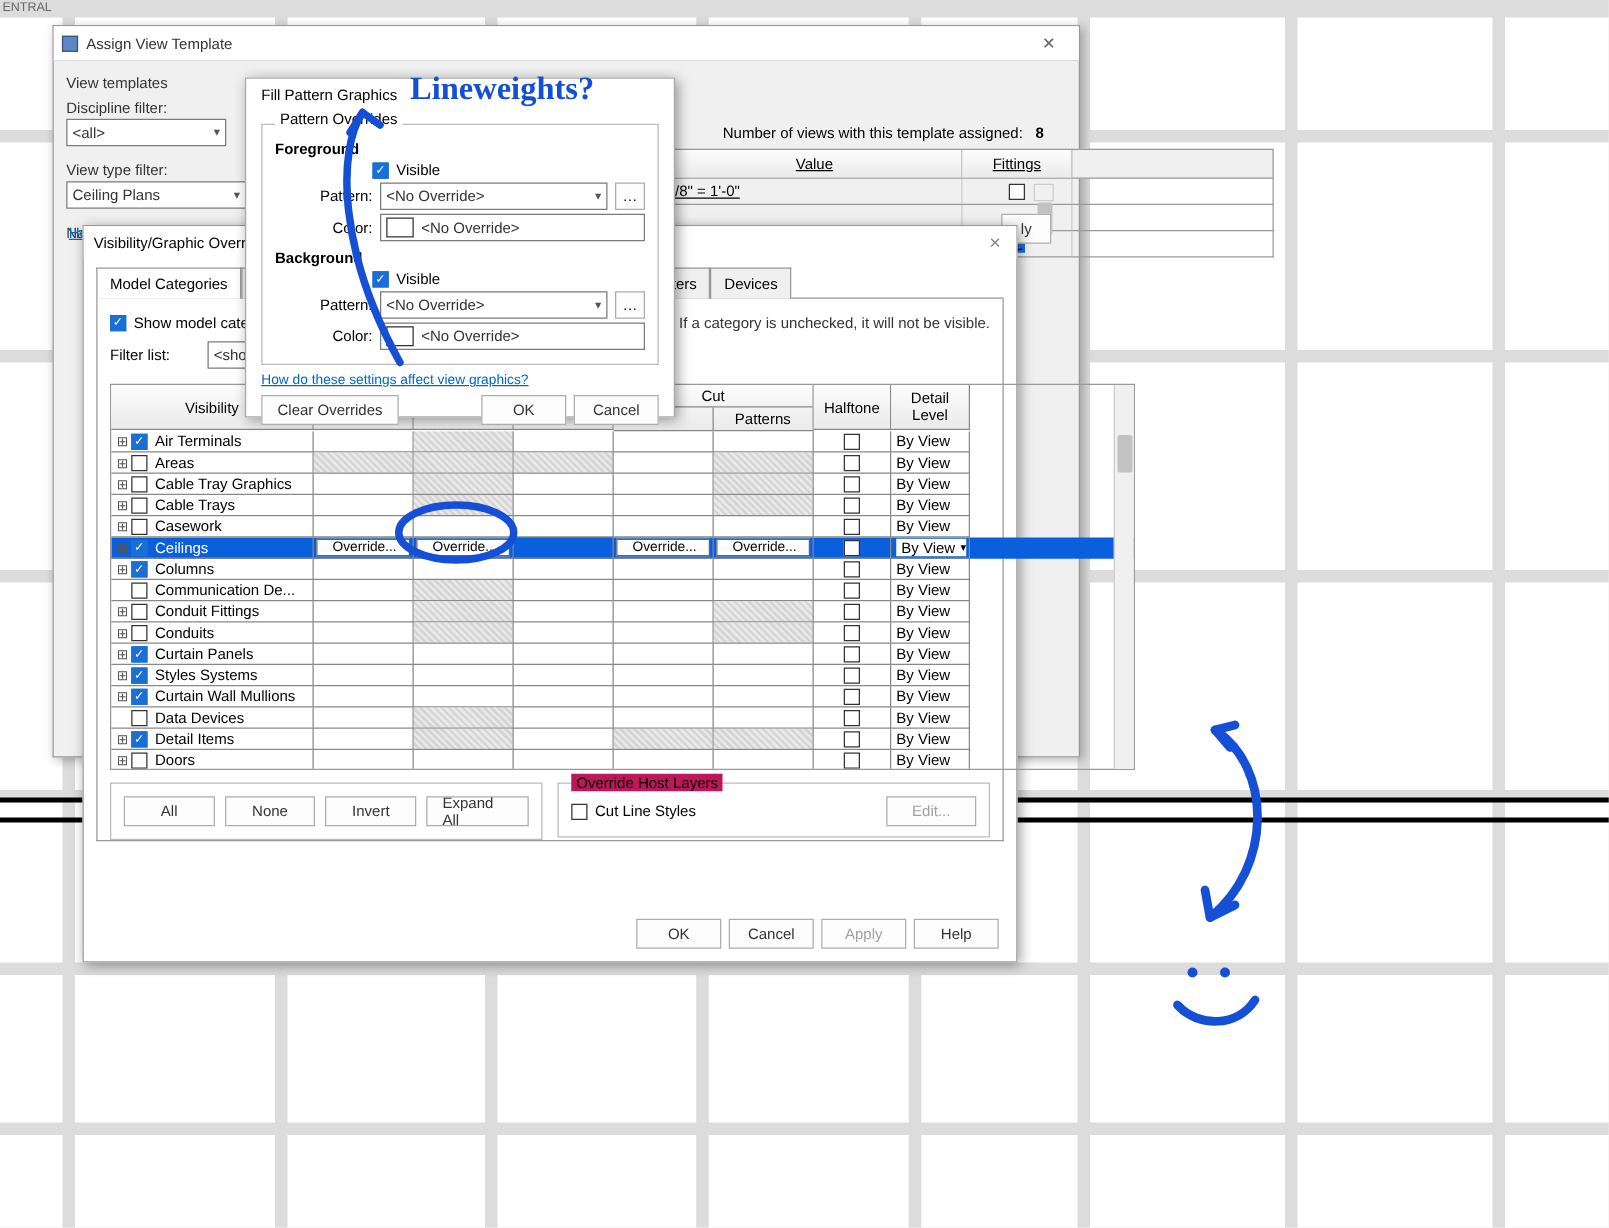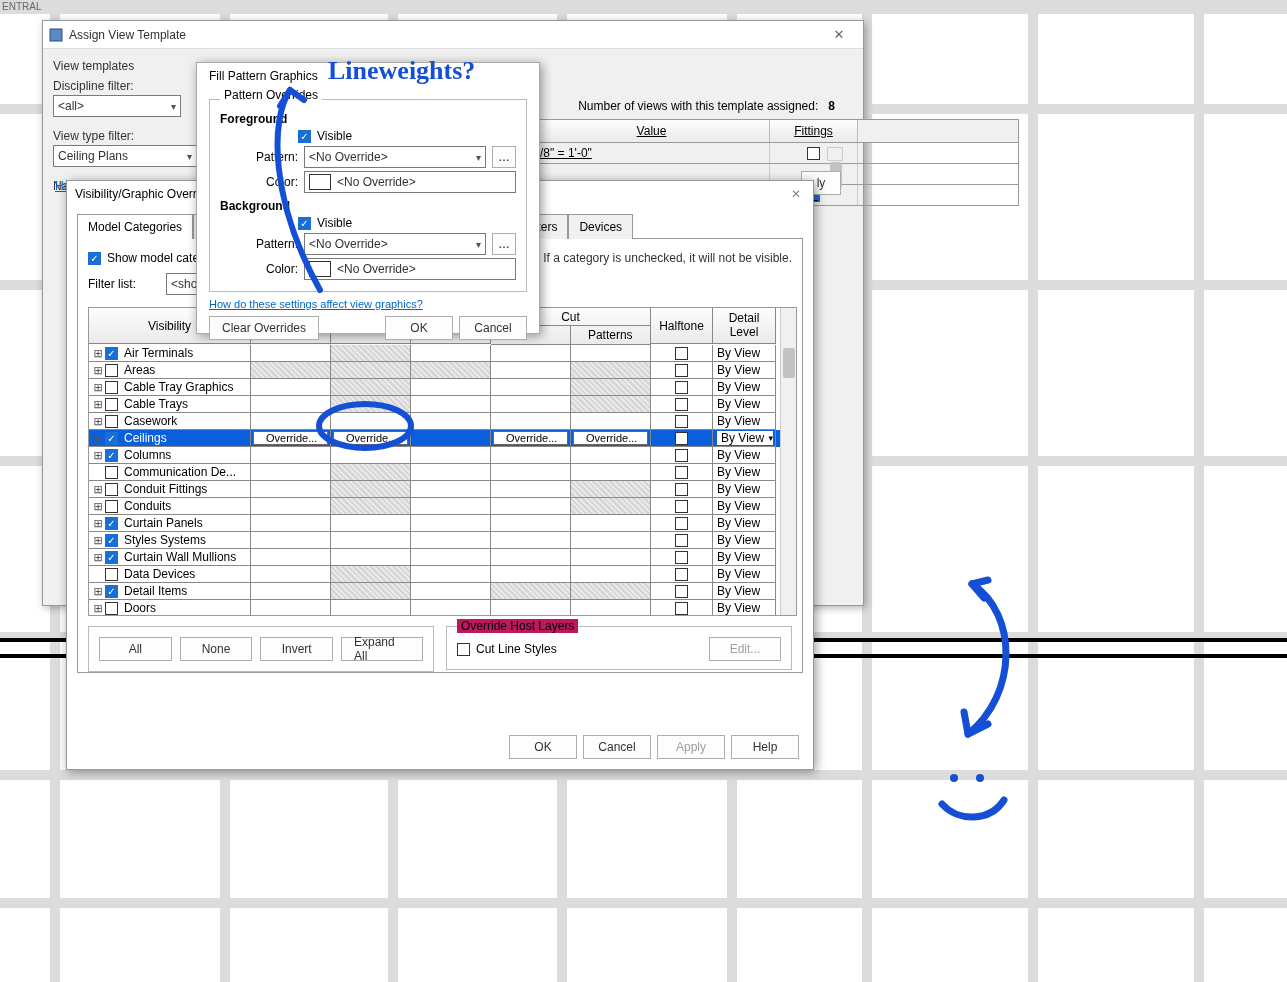--- a/index.html
+++ b/index.html
@@ -84,21 +84,21 @@
     position:absolute; top:180px; left:66px; width:748px; height:590px;
     background:#fff; border:1px solid #999; box-shadow:2px 2px 10px rgba(0,0,0,0.4);
   }
   .vg-title{height:26px;display:flex;align-items:center;padding:0 8px;font-size:12px;background:#fff;}
   .vg-body{padding:4px 10px 10px 10px;}
   .tabbar{display:flex;gap:0;border-bottom:1px solid #999;margin-top:2px;}
   .tab{padding:5px 10px;border:1px solid #999;border-bottom:none;
     background:#f0f0f0;font-size:12px;position:relative;top:1px;cursor:pointer;}
   .tab.active{background:#fff;}
   
-  .vg-table{border:1px solid #999;margin-top:12px;width:709px;position:relative;margin-left:0;font-size:12px;}
+  .vg-table{border:1px solid #999;margin-top:12px;width:820px;position:relative;margin-left:0;font-size:12px;}
   .vg-thead{display:flex;}
   .vg-thead>div{border:1px solid #888;border-width:0 1px 1px 0;text-align:center;
     display:flex;align-items:center;justify-content:center;
     background:linear-gradient(#fdfdfd,#eaeaea);font-size:12px;}
   .vg-body-rows{max-height:270px;overflow:hidden;}
   .vg-row{display:flex;height:17px;}
   .vg-row.selected{background:#0a5fdc;color:#fff;}
   .vg-cell{border:1px solid #888;border-width:0 1px 1px 0;height:17px;
     display:flex;align-items:center;padding:0 2px;font-size:12px;overflow:hidden;}
   .vg-cell.hatched{

